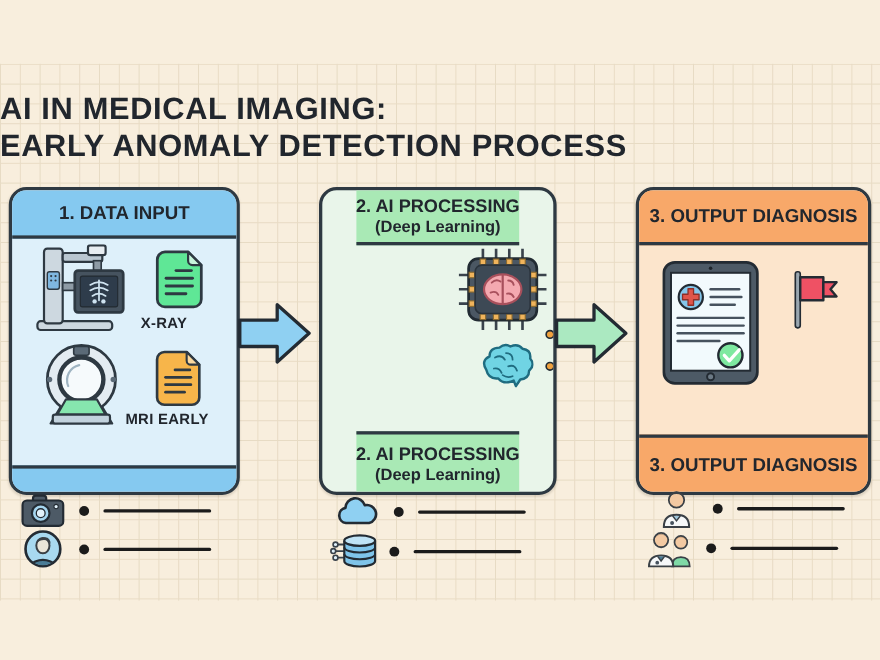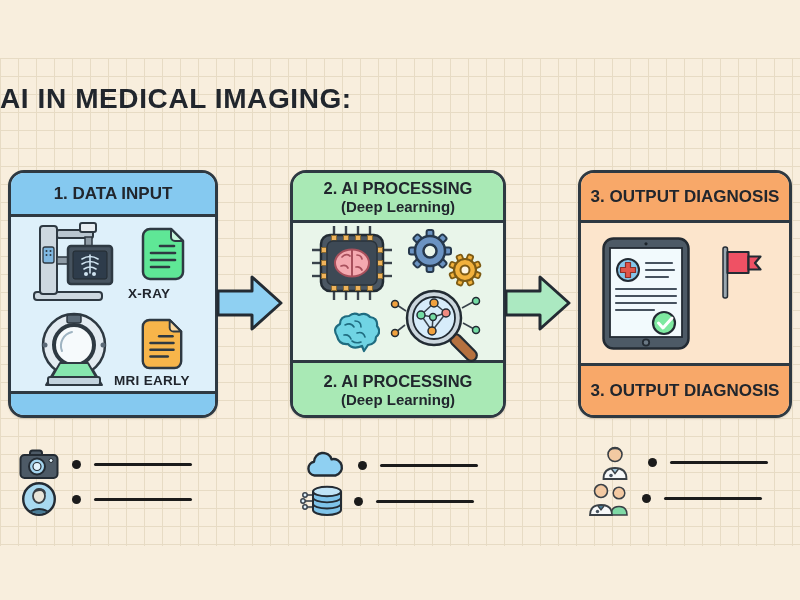--- a/index.html
+++ b/index.html
@@ -14,25 +14,25 @@
   html,body{width:800px;height:600px;}
   body{font-family:"Liberation Sans",sans-serif;background:#fff;}
   .stage{position:relative;width:800px;height:600px;background:var(--bg);overflow:hidden;}
   .grid{position:absolute;left:0;top:58px;width:800px;height:488px;
     background-image:
       linear-gradient(to right, var(--grid-line) 1px, transparent 1px),
       linear-gradient(to bottom, var(--grid-line) 1px, transparent 1px);
     background-size:18px 18px;opacity:.85;}
   .title{position:absolute;left:0;top:82px;width:800px;
     color:var(--ink);font-weight:bold;font-size:28px;line-height:34px;letter-spacing:.6px;}
-  .panel{position:absolute;top:170px;height:248px;border:3px solid var(--panel-border);
+  .panel{position:absolute;top:170px;height:280px;border:3px solid var(--panel-border);
     border-radius:16px;display:flex;flex-direction:column;overflow:hidden;
     box-shadow:0 1px 2px rgba(60,50,30,.15);}
   #panel-input{left:8px;width:210px;background:var(--blue-body);}
-  #panel-processing{left:290px;width:216px;background:var(--green-body);}
+  #panel-processing{left:290px;width:216px;background:var(--green-body);align-items:center;}
   #panel-output{left:578px;width:214px;background:var(--orange-body);}
   .panel-header{flex:none;border-bottom:3px solid var(--panel-border);
     display:flex;flex-direction:column;justify-content:center;align-items:center;
     color:var(--ink);font-weight:bold;text-align:center;}
   .panel-footer{flex:none;border-top:3px solid var(--panel-border);
     display:flex;flex-direction:column;justify-content:center;align-items:center;
     color:var(--ink);font-weight:bold;text-align:center;}
   #panel-input .panel-header{height:44px;background:var(--blue-header);font-size:17px;}
   #panel-input .panel-footer{height:24px;background:var(--blue-header);}
   #panel-processing .panel-header{height:50px;background:var(--green-header);}
@@ -57,20 +57,21 @@
     margin-left:13px;flex:none;}
 </style>
 </head>
 <body>
 
 <div class="stage">
   <div class="grid"></div>
 
   <div class="title">
     <div>AI IN MEDICAL IMAGING:</div>
+    <div>EARLY ANOMALY DETECTION PROCESS</div>
   </div>
 
   <div class="panel" id="panel-input">
     <div class="panel-header">
       <span>1. DATA INPUT</span>
     </div>
     <div class="panel-body">
       <svg class="abs" style="left:19px;top:5px;" width="86" height="80" viewBox="0 0 86 80">
         <rect x="4" y="70" width="68" height="8" rx="3" fill="#cdd8e0" stroke="#2e3942" stroke-width="2"></rect>
         <rect x="10" y="4" width="17" height="68" rx="3" fill="#cdd8e0" stroke="#2e3942" stroke-width="2"></rect>

